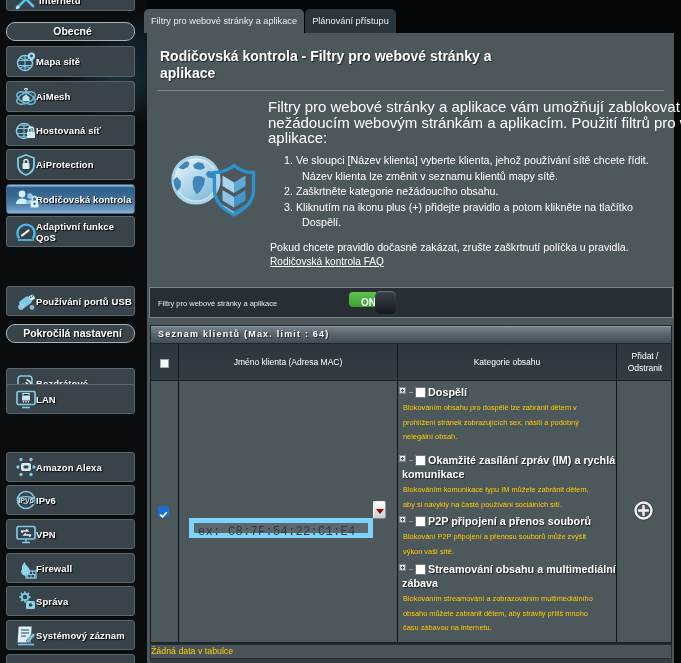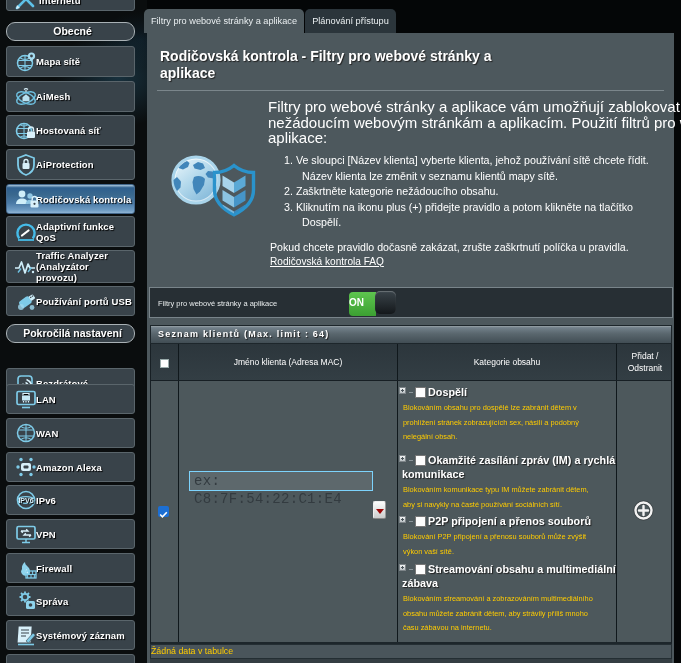--- a/index.html
+++ b/index.html
@@ -18,30 +18,30 @@
 #title{position:absolute;left:160px;top:47.5px;font-size:14px;font-weight:bold;color:#fff;line-height:17.3px;text-shadow:1px 1px 1px #222;white-space:nowrap}
 #divider{position:absolute;left:157px;top:90px;width:507px;height:1px;background:#7b868b}
 #para{position:absolute;left:268px;top:99px;font-size:15px;color:#fff;line-height:15.6px;white-space:nowrap}
 #list{position:absolute;left:284px;top:153px;font-size:10.7px;color:#fff;line-height:15.5px;white-space:nowrap}
 #list .ind{margin-left:18px}
 #pokud{position:absolute;left:270px;top:240.5px;font-size:10.6px;color:#fff;white-space:nowrap}
 #faq{position:absolute;left:270px;top:255.5px;font-size:10.1px;color:#fff;text-decoration:underline}
 #togglerow{position:absolute;left:149px;top:287px;width:524px;height:31px;background:#272f34;border:1px solid #79848a}
 #togglelabel{position:absolute;left:158px;top:299px;font-size:7.5px;color:#e8eced}
 #switch{position:absolute;left:349px;top:292px;width:46px;height:21px}
-#swon{position:absolute;left:0;top:0;width:27px;height:24px;background:linear-gradient(180deg,#5ec54f,#3ca032);border-radius:4px 0 0 4px;color:#fff;font-weight:bold;font-size:10px;text-align:left;line-height:21px}
+#swon{position:absolute;left:0;top:0;width:27px;height:15px;background:linear-gradient(180deg,#5ec54f,#3ca032);border-radius:4px 0 0 4px;color:#fff;font-weight:bold;font-size:10px;text-align:right;line-height:21px}
 #swknob{position:absolute;left:26px;top:-1px;width:21px;height:23px;background:linear-gradient(180deg,#3a444a,#14181b);border-radius:5px;box-shadow:inset 0 1px 1px rgba(255,255,255,.25)}
 #tbar{position:absolute;left:150px;top:325px;width:522px;height:19px;background:linear-gradient(180deg,#9aa4a9 0%,#72808a 10%,#5a676e 45%,#414d54 100%);border:1px solid #1d262b;color:#fff;font-weight:bold;font-size:9px;letter-spacing:1.2px;line-height:17px;padding-left:7px;text-shadow:1px 1px 1px #222}
 #thead{position:absolute;left:150px;top:344px;width:522px;height:37px;background:linear-gradient(180deg,#2c363c,#333e44);border:1px solid #171f24;border-top:none}
 .vb{position:absolute;top:0;bottom:0;width:1px;background:#10181c}
 #tbody{position:absolute;left:150px;top:381px;width:522px;height:263px;background:#4d585c;border:1px solid #171f24;border-top:none;border-bottom:2px solid #1d262b}
 .thx{position:absolute;color:#fff;font-size:8.5px;text-align:center;line-height:11.5px}
 .cb{position:absolute;background:#fdfdfd;border:1px solid #9aa;width:9px;height:9px}
 #cbchk{position:absolute;left:158px;top:506px;width:11px;height:11px;background:#1c6fd4;border-radius:2px}
-#inputf{position:absolute;left:189px;top:471px;width:184px;height:20px;background:#5d686c;border:1px solid #7dd3fc;color:#333b40;font-family:"Liberation Mono",monospace;font-size:14px;line-height:18px;padding-left:4px;letter-spacing:.3px}
+#inputf{position:absolute;left:189px;top:518px;width:184px;height:20px;background:#5d686c;border:5px solid #7dd3fc;color:#333b40;font-family:"Liberation Mono",monospace;font-size:12px;line-height:18px;padding-left:4px;letter-spacing:.3px}
 #dbtn{position:absolute;left:373px;top:501px;width:13px;height:18px;background:linear-gradient(180deg,#fcfcfc,#cbcccc);border-radius:2px;border:1px solid #eee;border-right-color:#999;border-bottom-color:#888}
 #dbtn i{position:absolute;left:2px;top:7px;width:0;height:0;border-left:4.5px solid transparent;border-right:4.5px solid transparent;border-top:5px solid #9b0808}
 .cat{position:absolute;left:402px;width:215px;color:#fff;white-space:nowrap}
 .cat .t{font-size:10.8px;font-weight:bold;line-height:14.4px;text-shadow:1px 1px 1px #222}
 .cat .d{font-size:7.4px;color:#fc0;line-height:14.5px;margin-top:2px;margin-left:1px}
 .exp{display:inline-block;width:7px;height:7px;background:linear-gradient(#4a545a,#4a545a) 50% 50%/1px 3px no-repeat,linear-gradient(#4a545a,#4a545a) 50% 50%/3px 1px no-repeat,linear-gradient(180deg,#f2f4f4,#b9c0c3);border:1px solid #7e8589;box-sizing:border-box;vertical-align:2px;margin-left:-3px;margin-right:3px}
 .dash{display:inline-block;width:4px;height:1px;background:#8a9499;vertical-align:3px;margin-right:2px}
 .ccb{display:inline-block;width:11px;height:11px;box-sizing:border-box;background:#fdfdfd;border:1px solid #777;vertical-align:-2px;margin-right:2px}
 #plus{position:absolute;left:633px;top:500px}
 #ndata{position:absolute;left:150px;top:644px;width:522px;height:15px;background:#4a555b;border:1px solid #242e33;color:#fc0;font-size:8.8px;text-align:left;line-height:12.5px}
@@ -107,28 +107,20 @@
       <span class="tx">Rodičovská kontrola</span>
     </div>
 <div class="mi" style="top:216px;height:31px">
       <svg width="26" height="26" viewBox="0 0 26 26">
         <path d="M6.2 19.5a8.6 8.6 0 1113.6 0" fill="none" stroke="#45bbe8" stroke-width="2.4"></path>
         <path d="M9 16.5l6.5-5" stroke="#fff" stroke-width="2.2" stroke-linecap="round"></path>
         <path d="M5 21h16" stroke="#45bbe8" stroke-width="1.8"></path>
       </svg>
       <span class="tx">Adaptivní funkce<br>QoS</span>
     </div>
-<div class="mi" style="top:250px;height:33px">
-      <svg width="26" height="26" viewBox="0 0 26 26">
-        <path d="M2 14h4l2.5-6 3.5 11 3-9 2 4h5" fill="none" stroke="#cfeef9" stroke-width="1.7" stroke-linejoin="round"></path>
-        <path d="M5 18.5l3-4M15 18l3.5-4.5" stroke="#6fc2e2" stroke-width="1.4"></path>
-        <circle cx="20" cy="18" r="1.2" fill="#cfeef9"></circle>
-      </svg>
-      <span class="tx">Traffic Analyzer<br>(Analyzátor<br>provozu)</span>
-    </div>
 <div class="mi" style="top:286px;height:30px">
       <svg width="28" height="26" viewBox="0 0 28 26">
         <g transform="rotate(-35 14 13)">
           <rect x="6" y="9" width="12" height="8" rx="2.5" fill="#7ecbe8"></rect>
           <rect x="17.5" y="10.5" width="5" height="5" rx="1" fill="#cfeef9"></rect>
           <rect x="18.5" y="11.5" width="1.4" height="1.2" fill="#39434a"></rect>
           <rect x="20.6" y="11.5" width="1.4" height="1.2" fill="#39434a"></rect>
         </g>
         <circle cx="8" cy="19" r="3" fill="#9fd8ef" opacity=".8"></circle>
         <circle cx="19" cy="19.5" r="2.4" fill="#9fd8ef" opacity=".8"></circle>
@@ -145,27 +137,20 @@
       <span class="tx">Bezdrátové</span>
     </div>
 <div class="mi" style="top:384px;height:30px">
       <svg width="26" height="26" viewBox="0 0 26 26">
         <rect x="4" y="5.5" width="18" height="13" rx="1.5" fill="none" stroke="#7ecbe8" stroke-width="1.7"></rect>
         <rect x="9" y="9.5" width="8" height="5" fill="#c4e7f4"></rect>
         <path d="M10 9v-1.5h6V9M10.5 15v1.5M13 15v1.5M15.5 15v1.5" stroke="#d8f0fa" stroke-width="1.2"></path>
         <path d="M9 21.5h8" stroke="#7ecbe8" stroke-width="1.6"></path>
       </svg>
       <span class="tx">LAN</span>
-    </div>
-<div class="mi" style="top:418px;height:30px">
-      <svg width="26" height="26" viewBox="0 0 26 26">
-        <circle cx="13" cy="13" r="8.5" fill="none" stroke="#7ecbe8" stroke-width="1.5"></circle>
-        <path d="M5 10h16M5 16h16M13 4.5v17M7.5 6.2c3.2 2.6 7.8 2.6 11 0M7.5 19.8c3.2-2.6 7.8-2.6 11 0" stroke="#7ecbe8" stroke-width="1" fill="none"></path>
-      </svg>
-      <span class="tx">WAN</span>
     </div>
 <div class="mi" style="top:452px;height:30px">
       <svg width="26" height="26" viewBox="0 0 26 26">
         <rect x="8" y="9" width="10" height="8" rx="2" fill="#d8f0fa"></rect>
         <rect x="10.5" y="11.5" width="5" height="3" rx="1" fill="#39434a"></rect>
         <circle cx="5" cy="13" r="1.7" fill="#7ecbe8"></circle>
         <circle cx="21" cy="13" r="1.7" fill="#7ecbe8"></circle>
         <circle cx="8" cy="5.5" r="1.7" fill="#7ecbe8"></circle>
         <circle cx="18" cy="5.5" r="1.7" fill="#7ecbe8"></circle>
         <circle cx="8" cy="20.5" r="1.7" fill="#7ecbe8"></circle>

